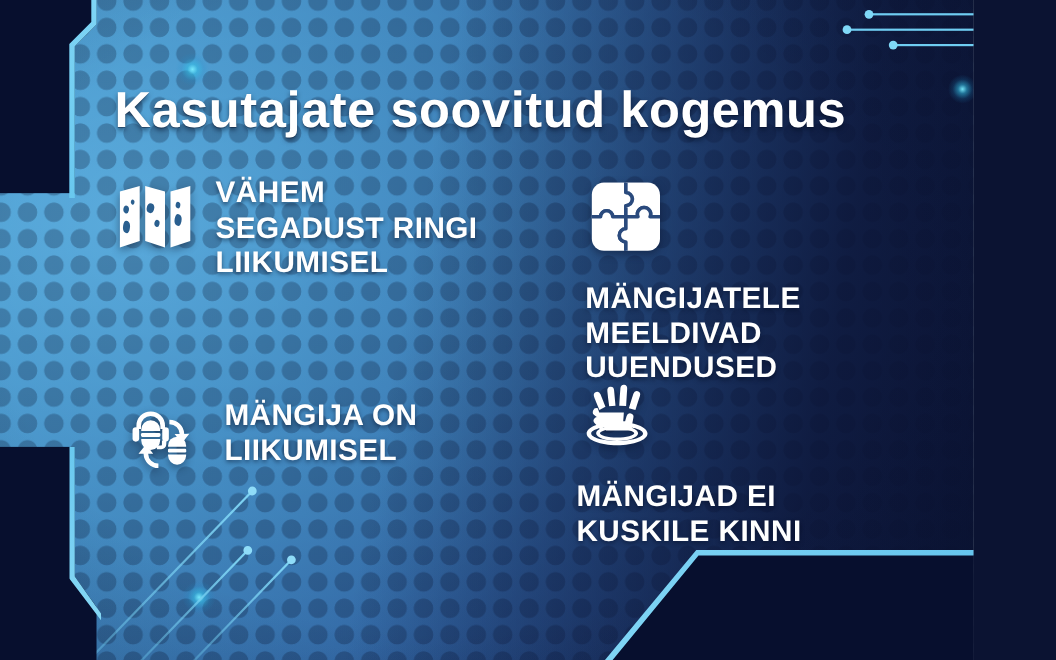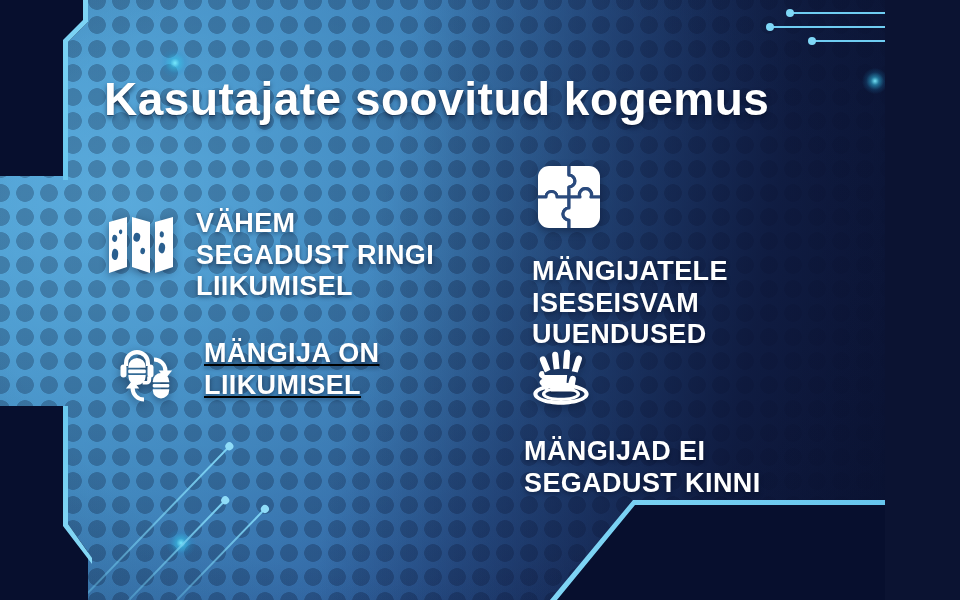--- a/index.html
+++ b/index.html
@@ -152,23 +152,23 @@
     left: 104px;
     top: 158px;
     width: 800px;
   }
   .feature {
     position: absolute;
     display: flex;
     align-items: flex-start;
     gap: 18px;
   }
-  .feature.f0 { left: 0px;   top: 0px;   width: 400px; margin-top: 48px; }
+  .feature.f0 { left: 0px;   top: 0px;   width: 400px; }
   .feature.f1 { left: 428px; top: 0px;   width: 380px; flex-direction: column; }
-  .feature.f2 { left: 8px;   top: 178px; width: 400px; text-decoration: underline; }
+  .feature.f2 { left: 8px;   top: 202px; width: 400px; }
   .feature.f3 { left: 420px; top: 180px; width: 390px; flex-direction: column; }
 
   .icon-wrap {
     flex: 0 0 auto;
     width: 74px;
     height: 78px;
     display: flex;
     align-items: center;
     justify-content: center;
     filter: drop-shadow(0 3px 4px rgba(4,12,34,0.45));
@@ -272,21 +272,21 @@
               <path d="M0 0 H33 V11 a6 6 0 1 1 0 12 V33 H21 a5.5 5.5 0 1 0 -11 0 H0 Z"></path>
               <path d="M33 0 H66 V33 H55 a6 6 0 1 0 -11 0 H33 V23 a6 6 0 1 0 0 -12 Z"></path>
               <path d="M0 33 H10 a5.5 5.5 0 1 1 11 0 H33 V44 a6 6 0 1 0 0 12 V66 H0 Z"></path>
               <path d="M33 33 H44 a6 6 0 1 1 11 0 H66 V66 H33 V56 a6 6 0 1 1 0 -12 Z"></path>
             </g>
             <rect x="2" y="2" width="62" height="62" rx="11" ry="11" fill="none"></rect>
           </svg>
         </div>
         <div class="feat-text">
           <span class="ln">MÄNGIJATELE</span>
-          <span class="ln">ISESEISVAM</span>
+          <span class="ln">MEELDIVAD</span>
           <span class="ln">UUENDUSED</span>
         </div>
       </div>
 
       <div class="feature f2">
         <div class="icon-wrap">
           <svg width="70" height="70" viewBox="0 0 70 70" aria-hidden="true">
             <g fill="#ffffff">
 
               <path d="M10 23 a13 13 0 0 1 26 0 v3 h-4.2 v-3 a8.8 8.8 0 0 0 -17.6 0 v3 H10 Z"></path>
@@ -327,19 +327,19 @@
               <path d="M27.6 47.4 q-2.6 -3.4 -6 -6.3 q-2.4 -2 -4.6 0.2 q-2.2 2.3 0.1 4.6 q3.2 3.1 5.4 6.4 Z"></path>
 
               <path d="M38 44.5 c-15.7 0 -28.4 4.9 -28.4 11 s12.7 11 28.4 11 s28.4 -4.9 28.4 -11 s-12.7 -11 -28.4 -11 Z m0 4.2 c13.3 0 24.2 3 24.2 6.8 s-10.9 6.8 -24.2 6.8 s-24.2 -3 -24.2 -6.8 s10.9 -6.8 24.2 -6.8 Z"></path>
 
               <path d="M38 48.2 c-10.8 0 -19.6 3.2 -19.6 7.2 s8.8 7.2 19.6 7.2 s19.6 -3.2 19.6 -7.2 s-8.8 -7.2 -19.6 -7.2 Z m0 3.2 c8.8 0 16 2 16 4 s-7.2 4 -16 4 s-16 -2 -16 -4 s7.2 -4 16 -4 Z"></path>
             </g>
           </svg>
         </div>
         <div class="feat-text">
           <span class="ln">MÄNGIJAD EI</span>
-          <span class="ln">SEGADUST KINNI</span>
+          <span class="ln">KUSKILE KINNI</span>
         </div>
       </div>
 
     </div>
   </div>
 </div>
 
 </body></html>

